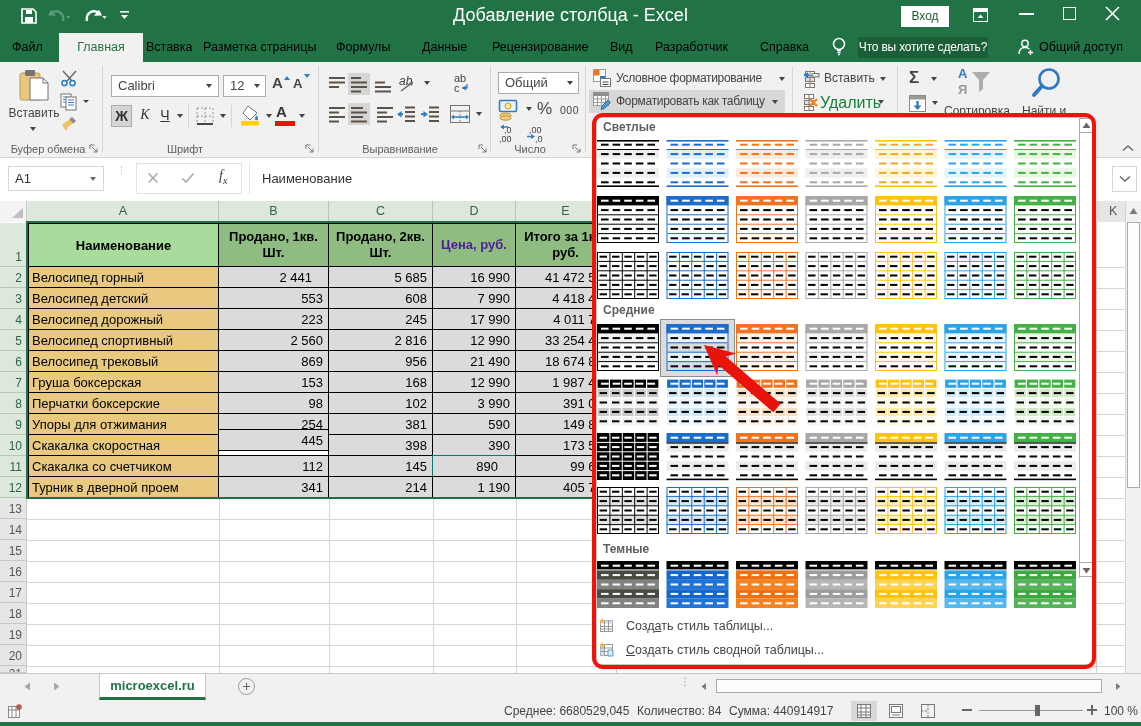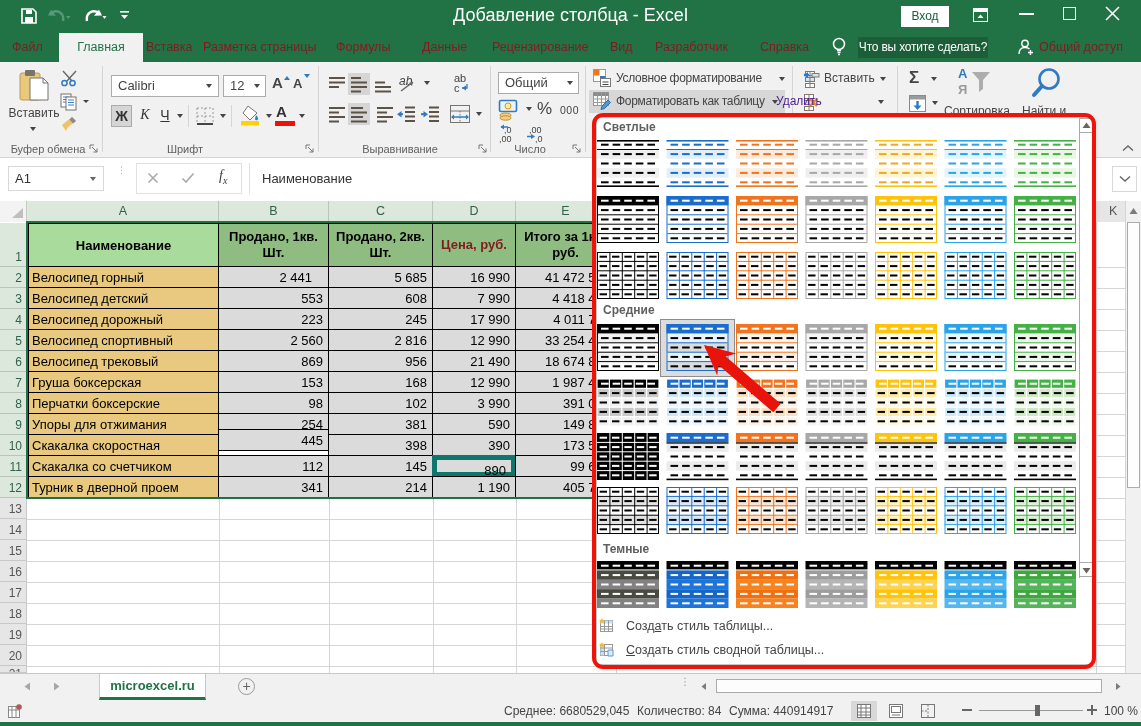--- a/index.html
+++ b/index.html
@@ -1,17 +1,17 @@
 <!DOCTYPE html>
 <html><head><meta charset="utf-8"><style>
 *{margin:0;padding:0;box-sizing:border-box}
 html,body{width:1141px;height:726px;overflow:hidden}
 body{font-family:"Liberation Sans",sans-serif;position:relative;background:#fff}
 .ab{position:absolute}
-.tab{color:#7f1d1d;font-size:12.5px;line-height:29px;display:inline-block}
+.tab{color:#000000;font-size:12.5px;line-height:29px;display:inline-block}
 .grp{position:absolute;top:143px;font-size:11px;color:#5e5e5e;text-align:center}
 .sepv{position:absolute;top:66px;height:86px;width:1px;background:#d5d5d5}
 .lb{position:absolute;font-size:11px;color:#5e5e5e}
 </style></head><body>
 <div class="ab" style="left:0;top:0;width:1141px;height:30px;background:#217346"></div>
 <svg class="ab" style="left:21px;top:8px" width="16" height="16">
     <path d="M1 1h11l3 3v11H1z" fill="none" stroke="#fff" stroke-width="1.6"></path>
     <rect x="4" y="9" width="8" height="6" fill="#fff"></rect>
     <rect x="5" y="2" width="6" height="4" fill="#fff"></rect>
   </svg>
@@ -264,21 +264,21 @@
   </svg>
 <div class="ab" style="left:824px;top:71px;font-size:12px;color:#444">Вставить</div>
 <div class="ab" style="left:880px;top:77px;width:0;height:0;border:3px solid transparent;border-top:4px solid #444"></div>
 <svg class="ab" style="left:803px;top:93px" width="17" height="18">
 <rect x="1.5" y="1.5" width="9" height="4" fill="#fff" stroke="#83776D"></rect>
 <rect x="1.5" y="7.5" width="9" height="4" fill="#CFE6F5" stroke="#83776D"></rect>
 <rect x="1.5" y="13.5" width="9" height="4" fill="#fff" stroke="#83776D"></rect>
 <path d="M6 1.5 v16" stroke="#83776D"></path>
 <path d="M7 6 l7 7 M14 6 l-7 7" stroke="#F0871E" stroke-width="2.2"></path>
   </svg>
-<div class="ab" style="left:776px;top:94px;font-size:12px;color:#4c1d95">Удалить</div>
+<div class="ab" style="left:820px;top:94px;font-size:16px;color:#15803d">Удалить</div>
 <div class="ab" style="left:878px;top:100px;width:0;height:0;border:3px solid transparent;border-top:4px solid #444"></div>
 <div class="ab" style="left:909px;top:68px;font-size:17px;color:#444;font-weight:bold">Σ</div>
 <div class="ab" style="left:931px;top:77px;width:0;height:0;border:3px solid transparent;border-top:4px solid #444"></div>
 <svg class="ab" style="left:909px;top:95px" width="18" height="18">
     <rect x="0.5" y="0.5" width="16" height="16" fill="#fff" stroke="#8A8A8A"></rect>
     <rect x="1" y="1" width="15" height="3.5" fill="#9B9B9B"></rect>
     <path d="M8.5 6 v6" stroke="#2F7BC3" stroke-width="2.4"></path>
     <path d="M4.5 10.5 h8 l-4 4.5z" fill="#2F7BC3"></path>
   </svg>
 <div class="ab" style="left:932px;top:101px;width:0;height:0;border:3px solid transparent;border-top:4px solid #444"></div>
@@ -371,21 +371,21 @@
 <div class="ab" style="left:617px;top:372px;width:508px;height:1px;background:#D6D6D6"></div>
 <div class="ab" style="left:617px;top:393px;width:508px;height:1px;background:#D6D6D6"></div>
 <div class="ab" style="left:617px;top:414px;width:508px;height:1px;background:#D6D6D6"></div>
 <div class="ab" style="left:617px;top:435px;width:508px;height:1px;background:#D6D6D6"></div>
 <div class="ab" style="left:617px;top:456px;width:508px;height:1px;background:#D6D6D6"></div>
 <div class="ab" style="left:617px;top:477px;width:508px;height:1px;background:#D6D6D6"></div>
 <div class="ab" style="left:617px;top:498px;width:508px;height:1px;background:#D6D6D6"></div>
 <div class="ab" style="left:28px;top:223px;width:191px;height:44px;background:#A9DC9C;border:1px solid #000;font-size:13px;font-weight:bold;color:#000;display:flex;align-items:center;justify-content:center">Наименование</div>
 <div class="ab" style="left:219px;top:223px;width:111px;height:44px;background:#8FBC80;border:1px solid #000;margin-left:-1px;font-size:13px;font-weight:bold;color:#000;display:flex;align-items:center;justify-content:center;text-align:center;line-height:16px">Продано, 1кв.<br>Шт.</div>
 <div class="ab" style="left:329px;top:223px;width:105px;height:44px;background:#8FBC80;border:1px solid #000;margin-left:-1px;font-size:13px;font-weight:bold;color:#000;display:flex;align-items:center;justify-content:center;text-align:center;line-height:16px">Продано, 2кв.<br>Шт.</div>
-<div class="ab" style="left:433px;top:223px;width:84px;height:44px;background:#8FBC80;border:1px solid #000;margin-left:-1px;font-size:13px;font-weight:bold;color:#7f1d1d;display:flex;align-items:center;justify-content:center;text-align:center;line-height:16px">Цена, руб.</div>
+<div class="ab" style="left:433px;top:223px;width:84px;height:44px;background:#8FBC80;border:1px solid #000;margin-left:-1px;font-size:13px;font-weight:bold;color:#4c1d95;display:flex;align-items:center;justify-content:center;text-align:center;line-height:16px">Цена, руб.</div>
 <div class="ab" style="left:516px;top:223px;width:101px;height:44px;background:#8FBC80;border:1px solid #000;margin-left:-1px;font-size:13px;font-weight:bold;color:#000;display:flex;align-items:center;justify-content:center;text-align:center;line-height:16px">Итого за 1кв.<br>руб.</div>
 <div class="ab" style="left:28px;top:267px;width:191px;height:22px;background:#E8C97F;border:1px solid #000;margin-top:-1px;font-size:13px;color:#000;line-height:21px;padding-left:3px;box-sizing:border-box;white-space:nowrap;overflow:hidden">Велосипед горный</div>
 <div class="ab" style="left:219px;top:267px;width:111px;height:22px;background:#DBDBDB;border:1px solid #000;margin-left:-1px;margin-top:-1px;font-size:13px;color:#000;line-height:21px;text-align:right;padding-right:16px;box-sizing:border-box">2 441</div>
 <div class="ab" style="left:329px;top:267px;width:105px;height:22px;background:#DBDBDB;border:1px solid #000;margin-left:-1px;margin-top:-1px;font-size:13px;color:#000;line-height:21px;text-align:right;padding-right:5px;box-sizing:border-box">5 685</div>
 <div class="ab" style="left:433px;top:267px;width:84px;height:22px;background:#DBDBDB;border:1px solid #000;margin-left:-1px;margin-top:-1px;font-size:13px;color:#000;line-height:21px;text-align:right;padding-right:5px;box-sizing:border-box">16 990</div>
 <div class="ab" style="left:516px;top:267px;width:101px;height:22px;background:#DBDBDB;border:1px solid #000;margin-left:-1px;margin-top:-1px;font-size:13px;color:#000;line-height:21px;text-align:right;padding-right:5px;box-sizing:border-box">41 472 590</div>
 <div class="ab" style="left:28px;top:288px;width:191px;height:22px;background:#E8C97F;border:1px solid #000;margin-top:-1px;font-size:13px;color:#000;line-height:21px;padding-left:3px;box-sizing:border-box;white-space:nowrap;overflow:hidden">Велосипед детский</div>
 <div class="ab" style="left:219px;top:288px;width:111px;height:22px;background:#DBDBDB;border:1px solid #000;margin-left:-1px;margin-top:-1px;font-size:13px;color:#000;line-height:21px;text-align:right;padding-right:5px;box-sizing:border-box">553</div>
 <div class="ab" style="left:329px;top:288px;width:105px;height:22px;background:#DBDBDB;border:1px solid #000;margin-left:-1px;margin-top:-1px;font-size:13px;color:#000;line-height:21px;text-align:right;padding-right:5px;box-sizing:border-box">608</div>
 <div class="ab" style="left:433px;top:288px;width:84px;height:22px;background:#DBDBDB;border:1px solid #000;margin-left:-1px;margin-top:-1px;font-size:13px;color:#000;line-height:21px;text-align:right;padding-right:5px;box-sizing:border-box">7 990</div>
@@ -421,21 +421,21 @@
 <div class="ab" style="left:433px;top:414px;width:84px;height:22px;background:#DBDBDB;border:1px solid #000;margin-left:-1px;margin-top:-1px;font-size:13px;color:#000;line-height:21px;text-align:right;padding-right:5px;box-sizing:border-box">590</div>
 <div class="ab" style="left:516px;top:414px;width:101px;height:22px;background:#DBDBDB;border:1px solid #000;margin-left:-1px;margin-top:-1px;font-size:13px;color:#000;line-height:21px;text-align:right;padding-right:5px;box-sizing:border-box">149 860</div>
 <div class="ab" style="left:28px;top:435px;width:191px;height:22px;background:#E8C97F;border:1px solid #000;margin-top:-1px;font-size:13px;color:#000;line-height:21px;padding-left:3px;box-sizing:border-box;white-space:nowrap;overflow:hidden">Скакалка скоростная</div>
 <div class="ab" style="left:219px;top:430px;width:111px;height:22px;background:#DBDBDB;border:1px solid #000;margin-left:-1px;margin-top:-1px;font-size:13px;color:#000;line-height:21px;text-align:right;padding-right:5px;box-sizing:border-box">445</div>
 <div class="ab" style="left:329px;top:435px;width:105px;height:22px;background:#DBDBDB;border:1px solid #000;margin-left:-1px;margin-top:-1px;font-size:13px;color:#000;line-height:21px;text-align:right;padding-right:5px;box-sizing:border-box">398</div>
 <div class="ab" style="left:433px;top:435px;width:84px;height:22px;background:#DBDBDB;border:1px solid #000;margin-left:-1px;margin-top:-1px;font-size:13px;color:#000;line-height:21px;text-align:right;padding-right:5px;box-sizing:border-box">390</div>
 <div class="ab" style="left:516px;top:435px;width:101px;height:22px;background:#DBDBDB;border:1px solid #000;margin-left:-1px;margin-top:-1px;font-size:13px;color:#000;line-height:21px;text-align:right;padding-right:5px;box-sizing:border-box">173 550</div>
 <div class="ab" style="left:28px;top:456px;width:191px;height:22px;background:#E8C97F;border:1px solid #000;margin-top:-1px;font-size:13px;color:#000;line-height:21px;padding-left:3px;box-sizing:border-box;white-space:nowrap;overflow:hidden">Скакалка со счетчиком</div>
 <div class="ab" style="left:219px;top:456px;width:111px;height:22px;background:#DBDBDB;border:1px solid #000;margin-left:-1px;margin-top:-1px;font-size:13px;color:#000;line-height:21px;text-align:right;padding-right:5px;box-sizing:border-box">112</div>
 <div class="ab" style="left:329px;top:456px;width:105px;height:22px;background:#DBDBDB;border:1px solid #000;margin-left:-1px;margin-top:-1px;font-size:13px;color:#000;line-height:21px;text-align:right;padding-right:5px;box-sizing:border-box">145</div>
-<div class="ab" style="left:433px;top:456px;width:84px;height:22px;background:#DBDBDB;border:5px solid #0f766e;margin-left:-1px;margin-top:-1px;font-size:13px;color:#000;line-height:21px;text-align:right;padding-right:5px;box-sizing:border-box">890</div>
+<div class="ab" style="left:433px;top:456px;width:84px;height:22px;background:#DBDBDB;border:1px solid #0f766e;margin-left:-1px;margin-top:-1px;font-size:13px;color:#000;line-height:21px;text-align:right;padding-right:17px;box-sizing:border-box">890</div>
 <div class="ab" style="left:516px;top:456px;width:101px;height:22px;background:#DBDBDB;border:1px solid #000;margin-left:-1px;margin-top:-1px;font-size:13px;color:#000;line-height:21px;text-align:right;padding-right:5px;box-sizing:border-box">99 680</div>
 <div class="ab" style="left:28px;top:477px;width:191px;height:22px;background:#E8C97F;border:1px solid #000;margin-top:-1px;font-size:13px;color:#000;line-height:21px;padding-left:3px;box-sizing:border-box;white-space:nowrap;overflow:hidden">Турник в дверной проем</div>
 <div class="ab" style="left:219px;top:477px;width:111px;height:22px;background:#DBDBDB;border:1px solid #000;margin-left:-1px;margin-top:-1px;font-size:13px;color:#000;line-height:21px;text-align:right;padding-right:5px;box-sizing:border-box">341</div>
 <div class="ab" style="left:329px;top:477px;width:105px;height:22px;background:#DBDBDB;border:1px solid #000;margin-left:-1px;margin-top:-1px;font-size:13px;color:#000;line-height:21px;text-align:right;padding-right:5px;box-sizing:border-box">214</div>
 <div class="ab" style="left:433px;top:477px;width:84px;height:22px;background:#DBDBDB;border:1px solid #000;margin-left:-1px;margin-top:-1px;font-size:13px;color:#000;line-height:21px;text-align:right;padding-right:5px;box-sizing:border-box">1 190</div>
 <div class="ab" style="left:516px;top:477px;width:101px;height:22px;background:#DBDBDB;border:1px solid #000;margin-left:-1px;margin-top:-1px;font-size:13px;color:#000;line-height:21px;text-align:right;padding-right:5px;box-sizing:border-box">405 790</div>
 <div class="ab" style="left:26px;top:221px;width:592px;height:278px;border:2px solid #1E7145;pointer-events:none"></div>
 <div class="ab" style="left:1125px;top:201px;width:16px;height:489px;background:#F1F1F1;border-left:1px solid #D5D5D5"></div>
 <svg class="ab" style="left:1129px;top:207px" width="9" height="8">
     <path d="M4.5 1 L8.5 7 H0.5z" fill="#7B7B7B"></path>

